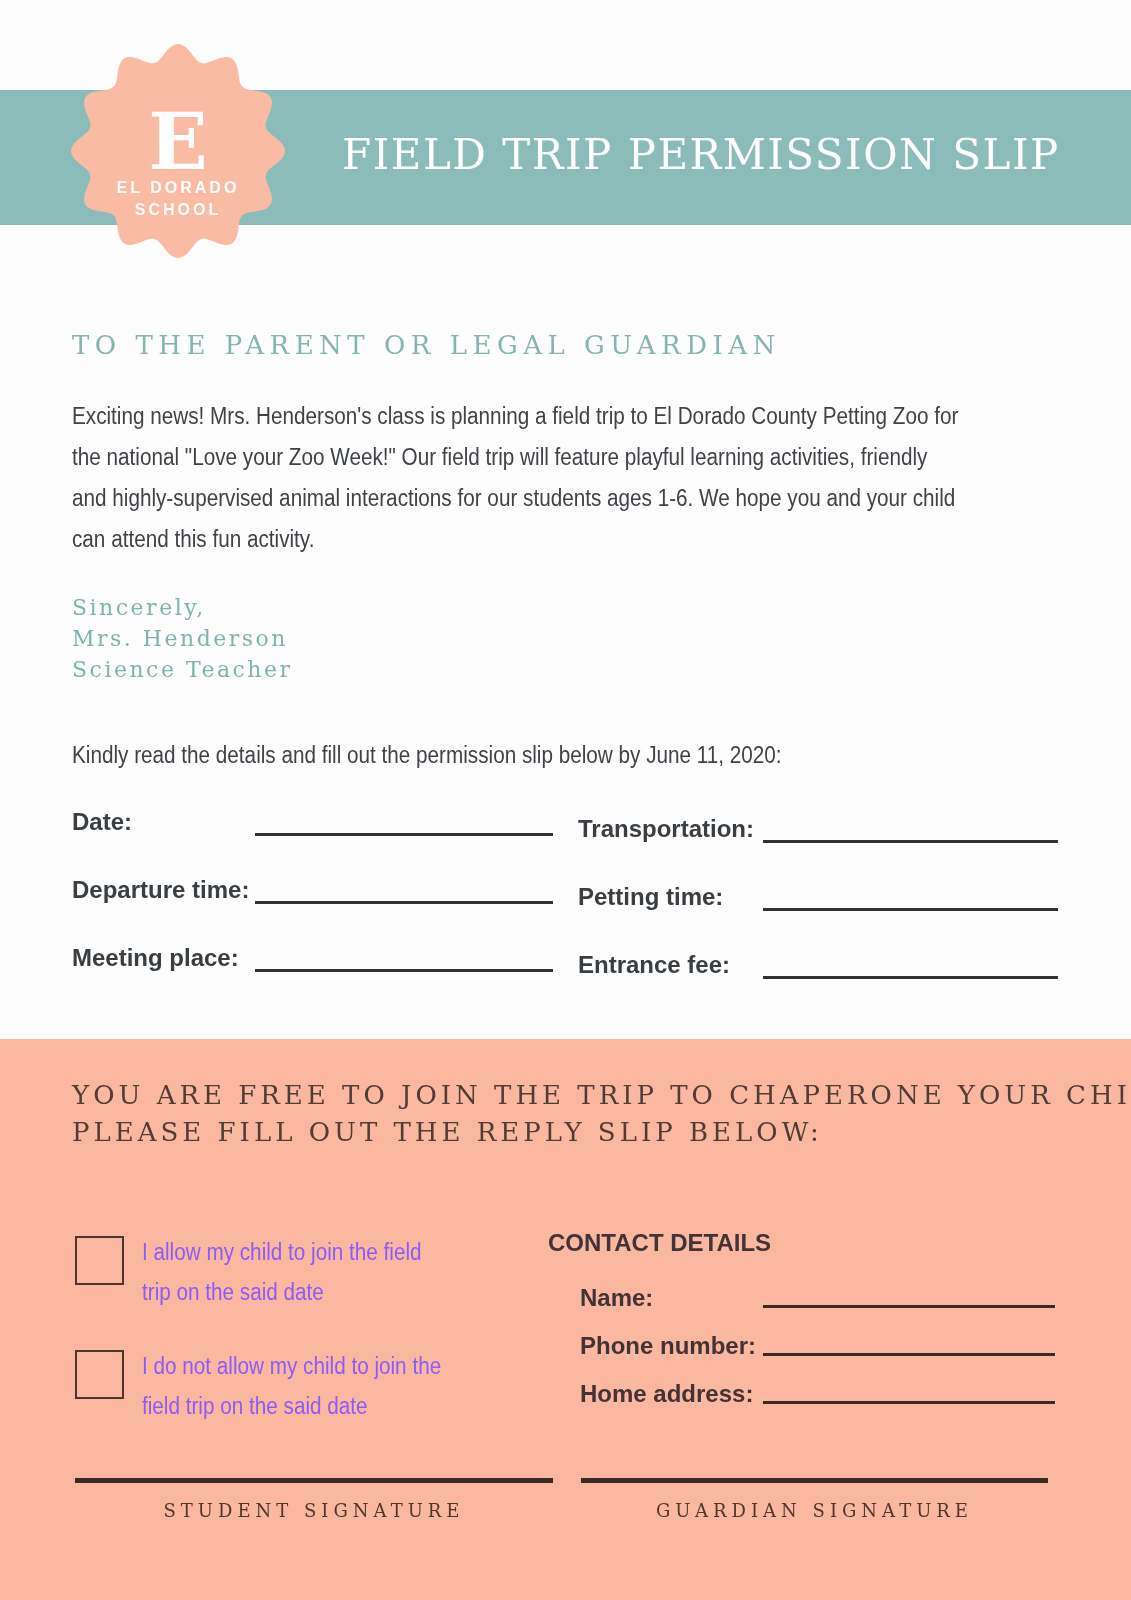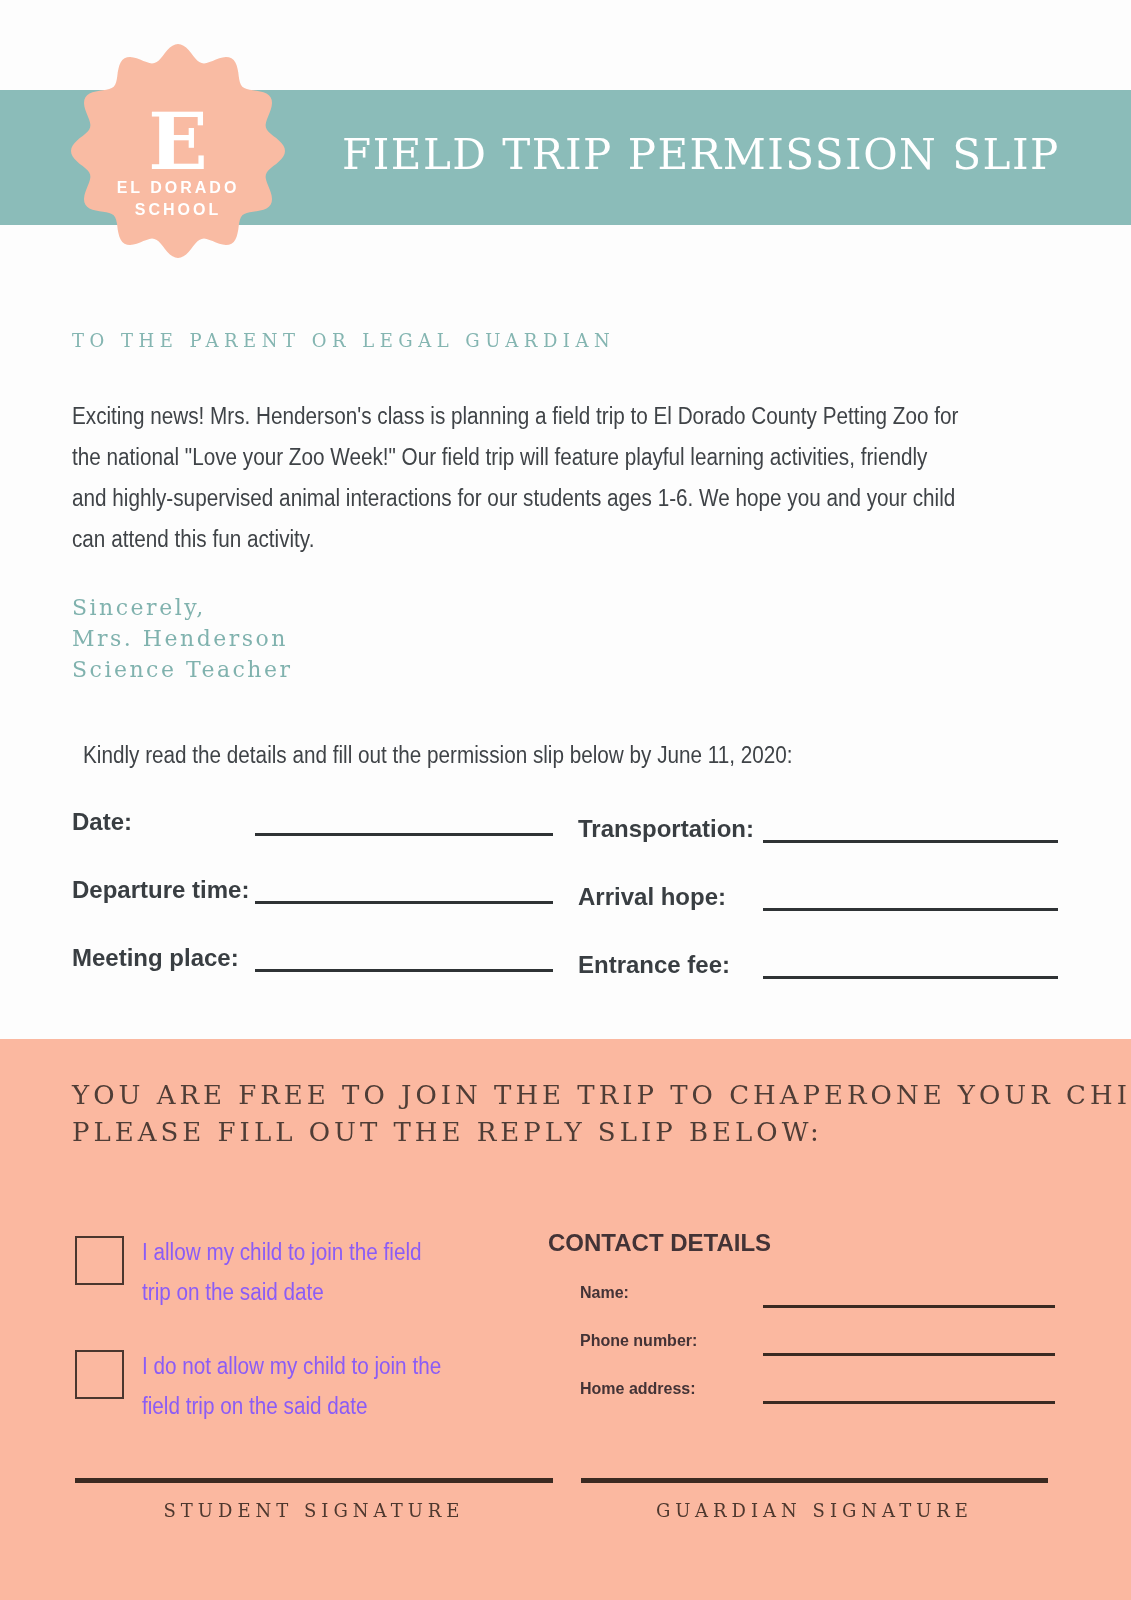--- a/index.html
+++ b/index.html
@@ -23,45 +23,45 @@
   }
   .badge-school{
     position:absolute;left:0;width:224px;text-align:center;
     font-size:16px;letter-spacing:3px;color:#ffffff;white-space:nowrap;font-weight:bold;
   }
   .badge-school.l1{top:137px;}
   .badge-school.l2{top:159px;}
   
   .salutation{
     position:absolute;left:72px;top:330px;
-    font-family:"DejaVu Serif",serif;font-size:18px;letter-spacing:5.5px;
+    font-family:"DejaVu Serif",serif;font-size:26px;letter-spacing:5.5px;
     color:#84b5b1;white-space:nowrap;
   }
   .body-block{position:absolute;left:72px;top:396px;line-height:41px;font-size:23px;color:#3f4347;}
   .cond{white-space:nowrap;transform:scaleX(0.9);transform-origin:0 0;}
   .closing-block{
     position:absolute;left:72px;top:592px;line-height:31px;
     font-family:"DejaVu Serif",serif;font-size:22px;letter-spacing:2.5px;
     color:#80b2ae;
   }
-  .instruction{position:absolute;left:72px;top:742px;font-size:23px;color:#3f4347;margin-left:11px;}
+  .instruction{position:absolute;left:72px;top:742px;font-size:23px;color:#3f4347;}
   
   .form-label{position:absolute;font-size:24px;font-weight:bold;color:#393e42;white-space:nowrap;}
   .fill-line{position:absolute;height:3px;background:#2f3335;}
   
   .reply{position:absolute;left:0;top:1039px;width:1131px;height:561px;background:#fbb8a0;}
   .reply-heading{
     position:absolute;left:72px;line-height:37px;
     font-family:"DejaVu Serif",serif;font-size:26px;letter-spacing:4px;
     color:#4f3d36;white-space:nowrap;
   }
   .checkbox{position:absolute;width:45px;height:45px;border:2px solid #4a362e;background:transparent;}
   .cb-text{position:absolute;left:142px;line-height:40px;font-size:23px;color:#8b5cf6;}
   .contact-heading{position:absolute;left:548px;top:1229px;font-size:24px;font-weight:bold;color:#433336;white-space:nowrap;}
-  .contact-label{position:absolute;left:580px;font-size:16px;font-weight:bold;color:#433336;white-space:nowrap;}
+  .contact-label{position:absolute;left:580px;font-size:24px;font-weight:bold;color:#433336;white-space:nowrap;}
   .fill-line.brown{background:#3a2a22;}
   .sig-line{position:absolute;top:1478px;height:5px;background:#3b2a21;}
   .sig-label{
     position:absolute;top:1500px;text-align:center;
     font-family:"DejaVu Serif",serif;font-size:18px;letter-spacing:5px;
     color:#4e382e;white-space:nowrap;
   }
 </style>
 </head>
 <body>
@@ -104,21 +104,21 @@
 
   <div class="form-label" style="left:72px;top:876px">Departure time:</div>
   <div class="fill-line" style="left:255px;top:901px;width:298px"></div>
 
   <div class="form-label" style="left:72px;top:944px">Meeting place:</div>
   <div class="fill-line" style="left:255px;top:969px;width:298px"></div>
 
   <div class="form-label" style="left:578px;top:815px">Transportation:</div>
   <div class="fill-line" style="left:763px;top:840px;width:295px"></div>
 
-  <div class="form-label" style="left:578px;top:883px">Arrival hope:</div>
+  <div class="form-label" style="left:578px;top:883px">Petting time:</div>
   <div class="fill-line" style="left:763px;top:908px;width:295px"></div>
 
   <div class="form-label" style="left:578px;top:951px">Entrance fee:</div>
   <div class="fill-line" style="left:763px;top:976px;width:295px"></div>
 
   <div class="reply"></div>
 
   <div class="reply-heading" style="top:1077px">YOU ARE FREE TO JOIN THE TRIP TO CHAPERONE YOUR CHILD.</div>
   <div class="reply-heading" style="top:1114px">PLEASE FILL OUT THE REPLY SLIP BELOW:</div>
 

